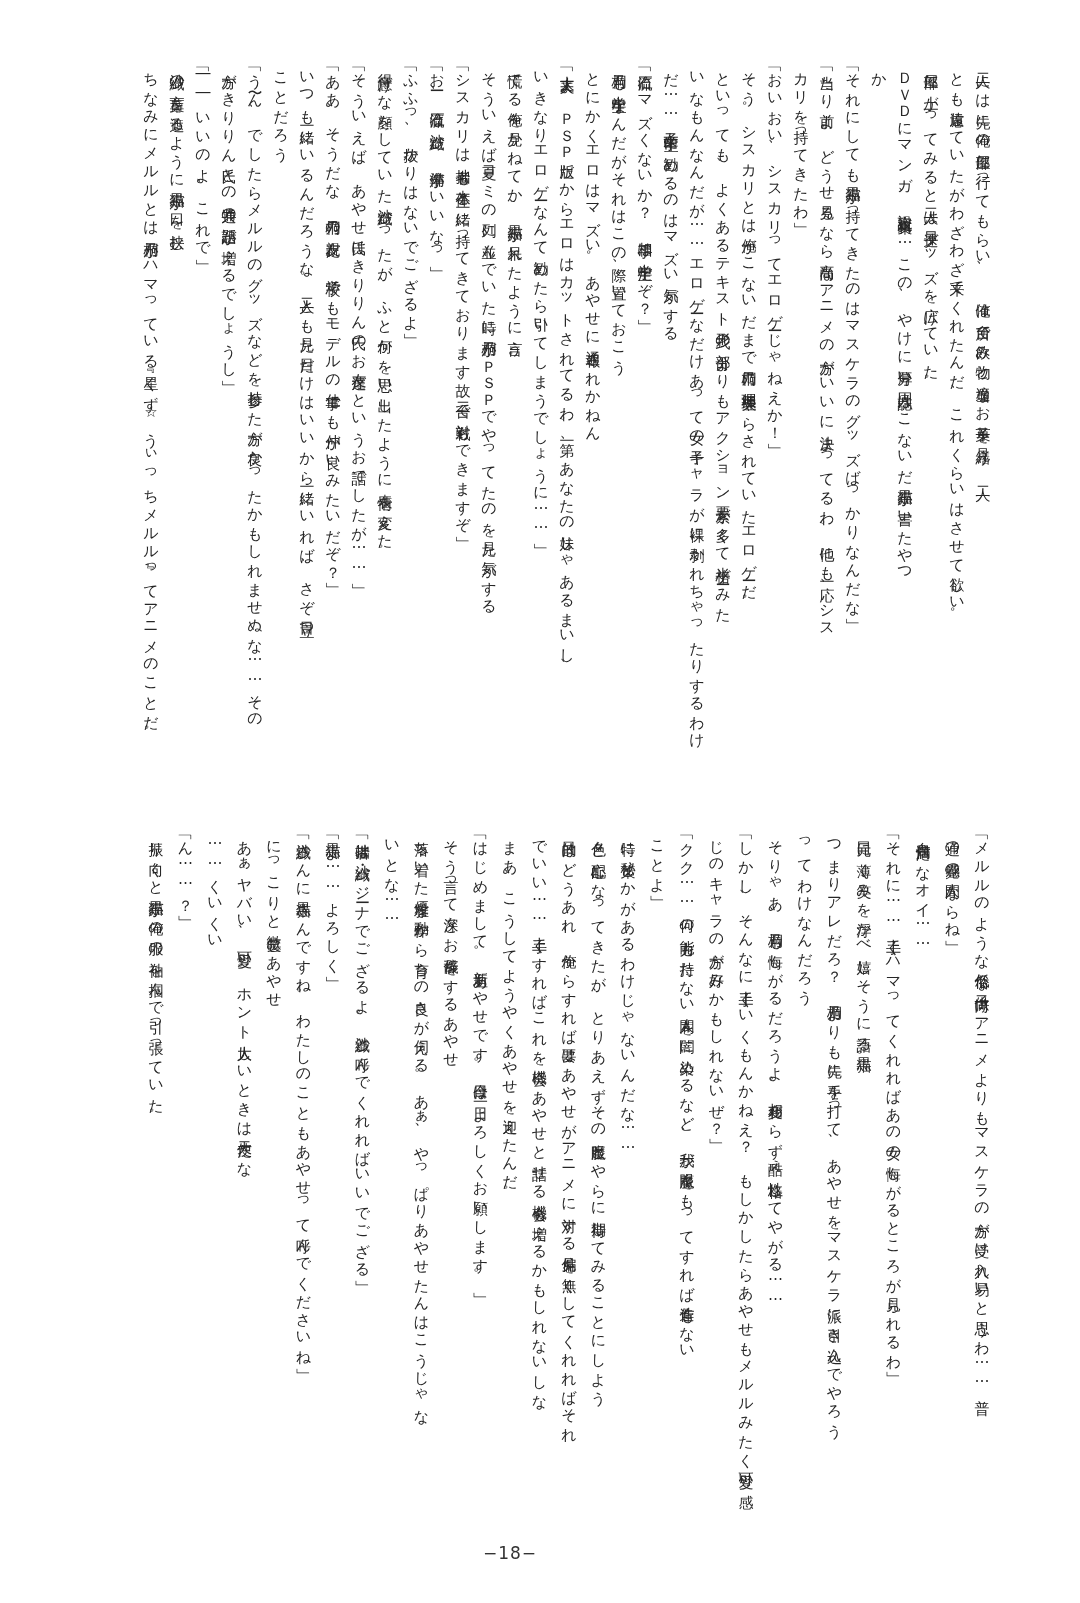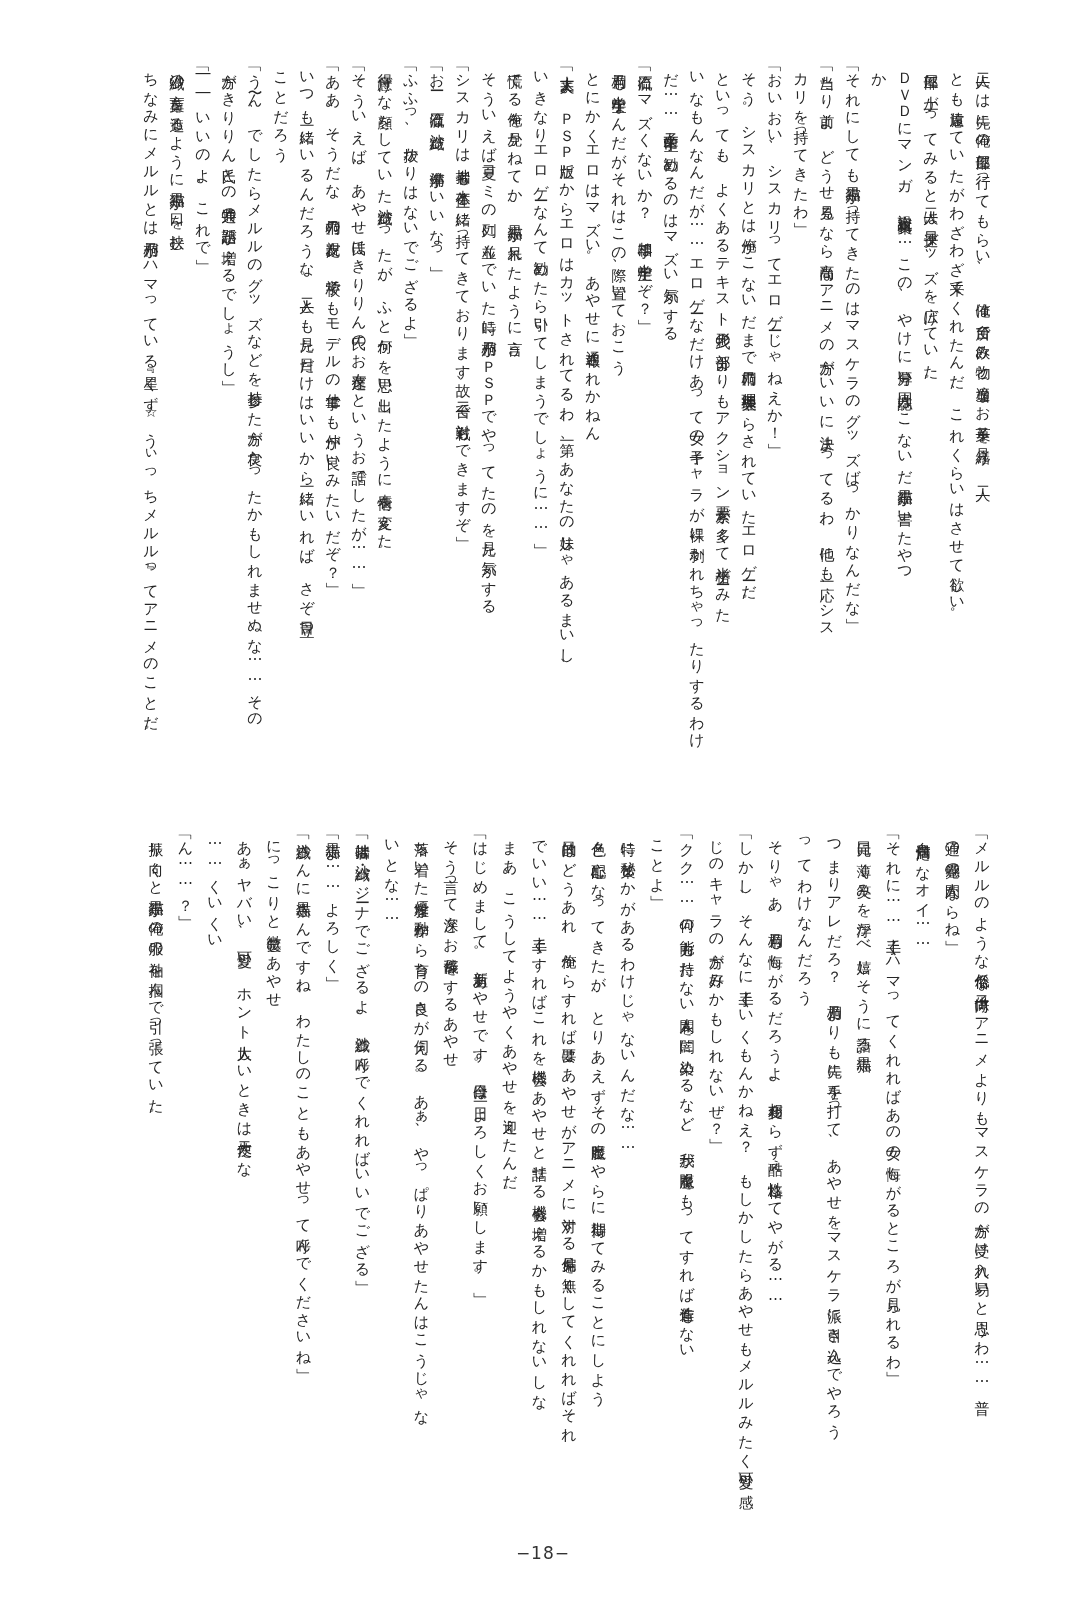--- a/index.html
+++ b/index.html
@@ -38,21 +38,21 @@
   }
   .tcol {
     margin: 0;
     padding: 0;
   }
   #page-number {
     position: absolute;
     top: 1543px;
     left: 450px;
     width: 120px;
-    text-align: right;
+    text-align: center;
     font-size: 17px;
     letter-spacing: 1px;
     color: #333333;
     font-family: "DejaVu Sans", sans-serif;
   }
 </style>
 </head>
 <body>
 
 <div id="page">

